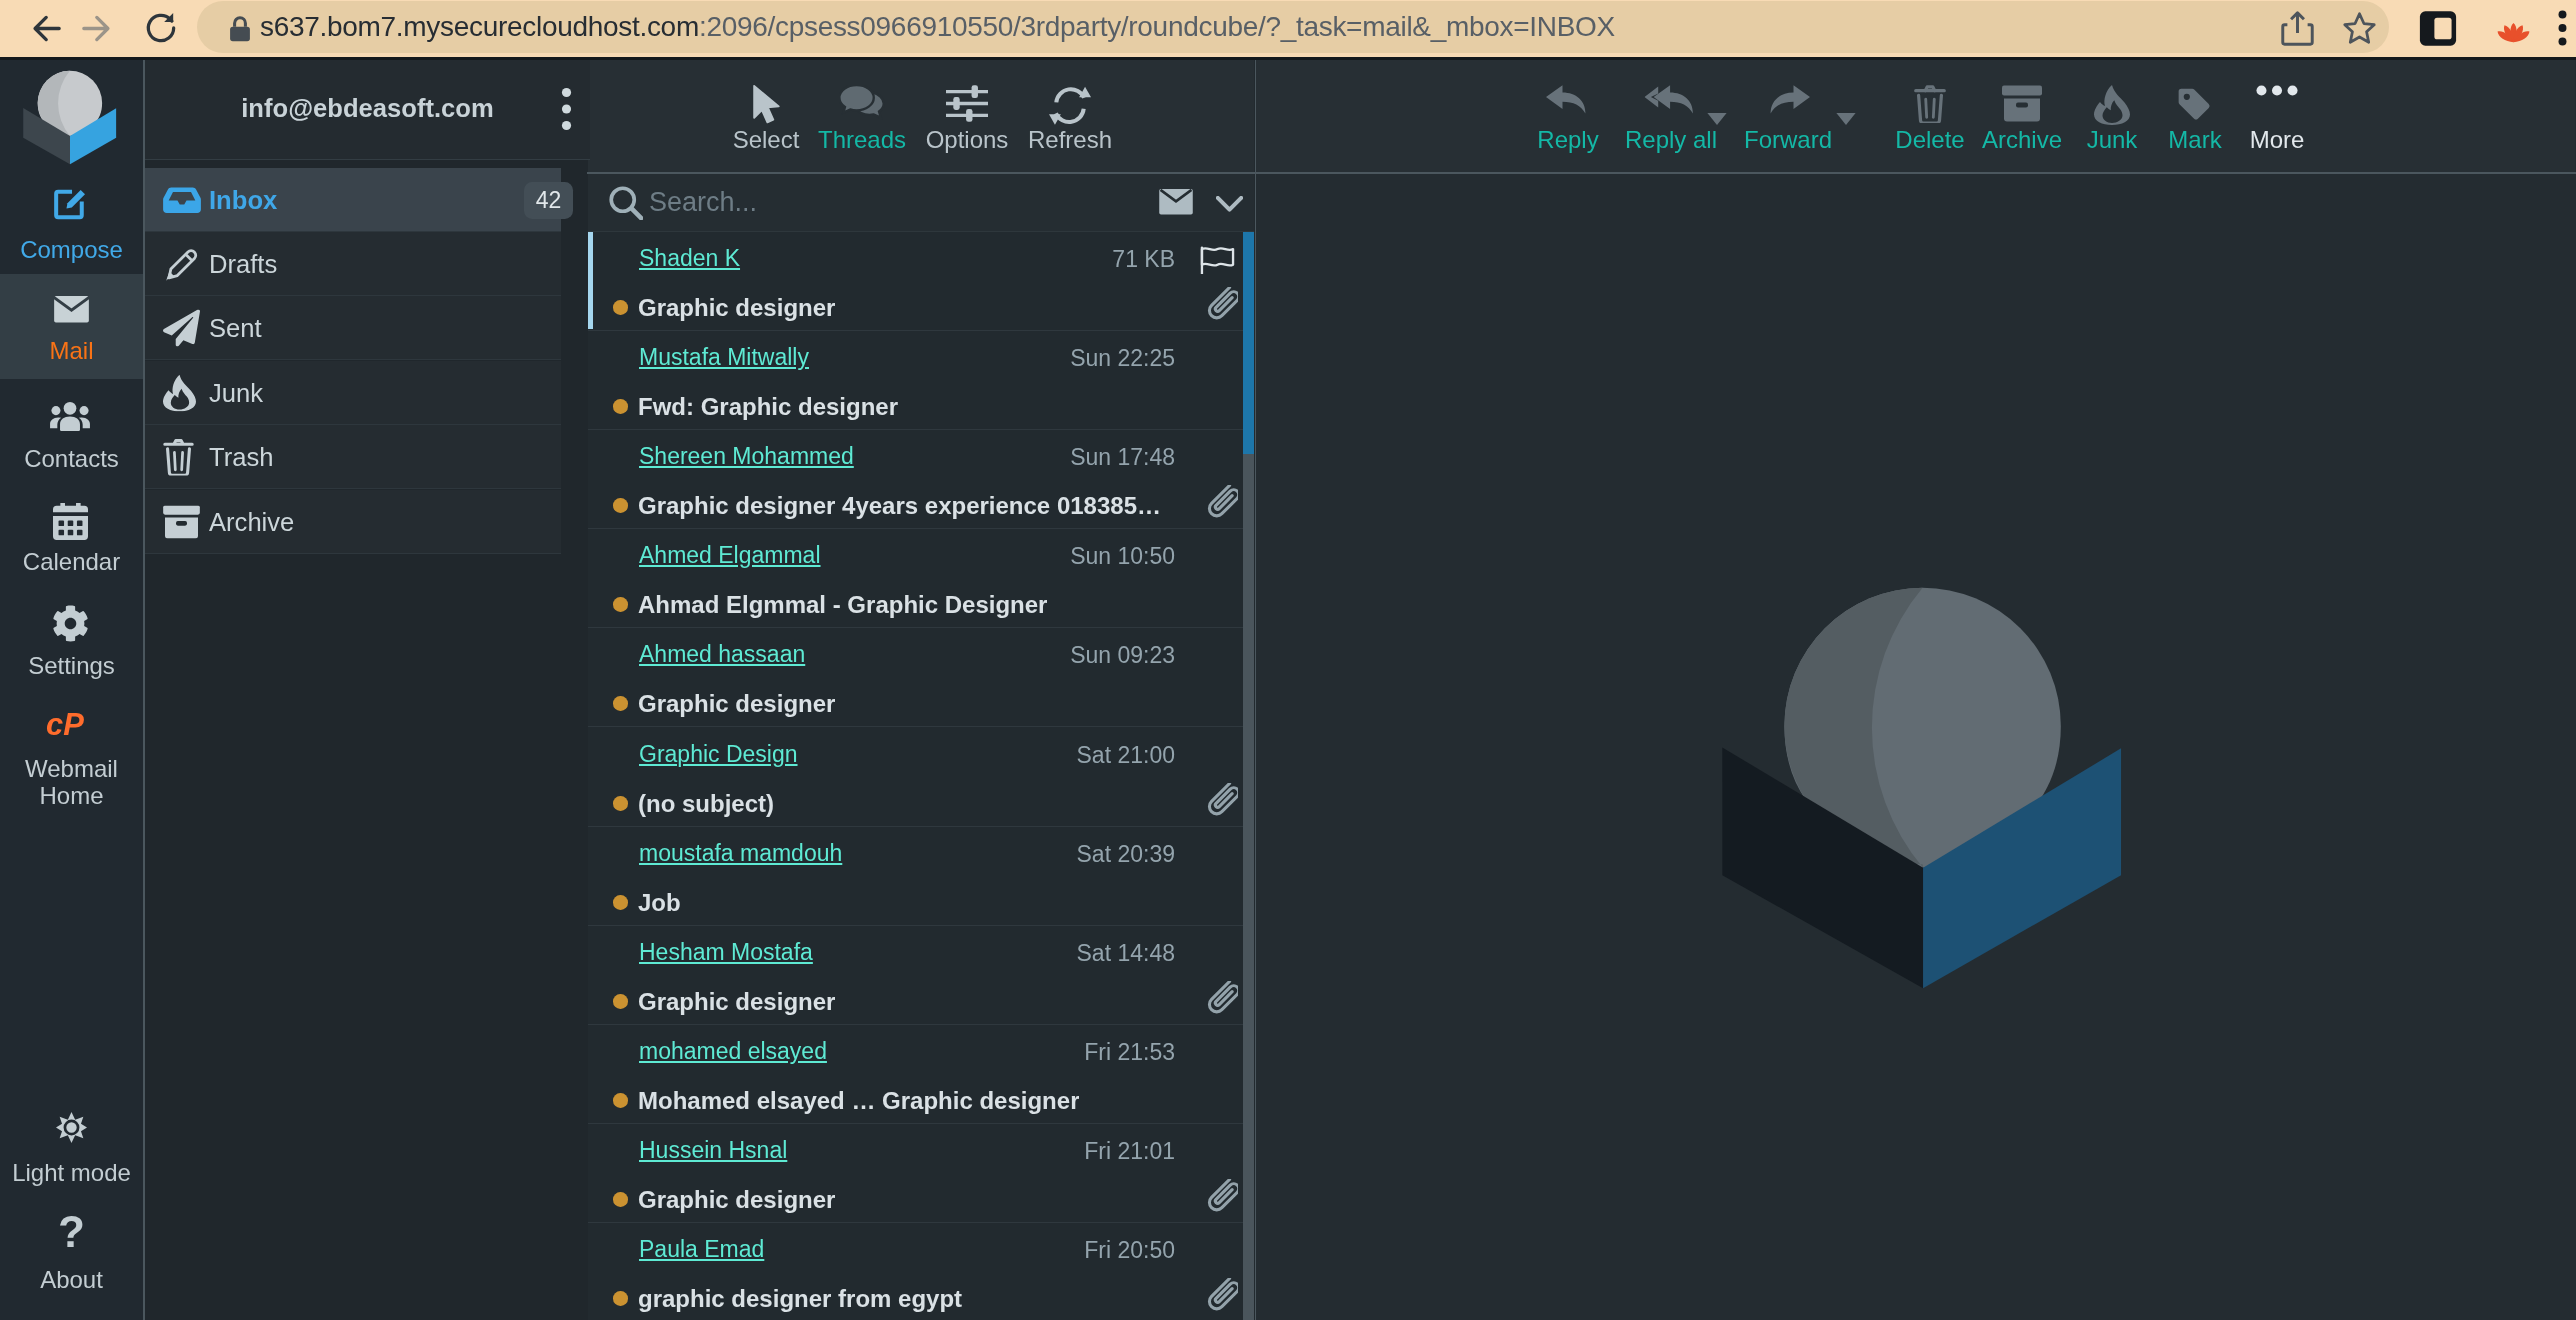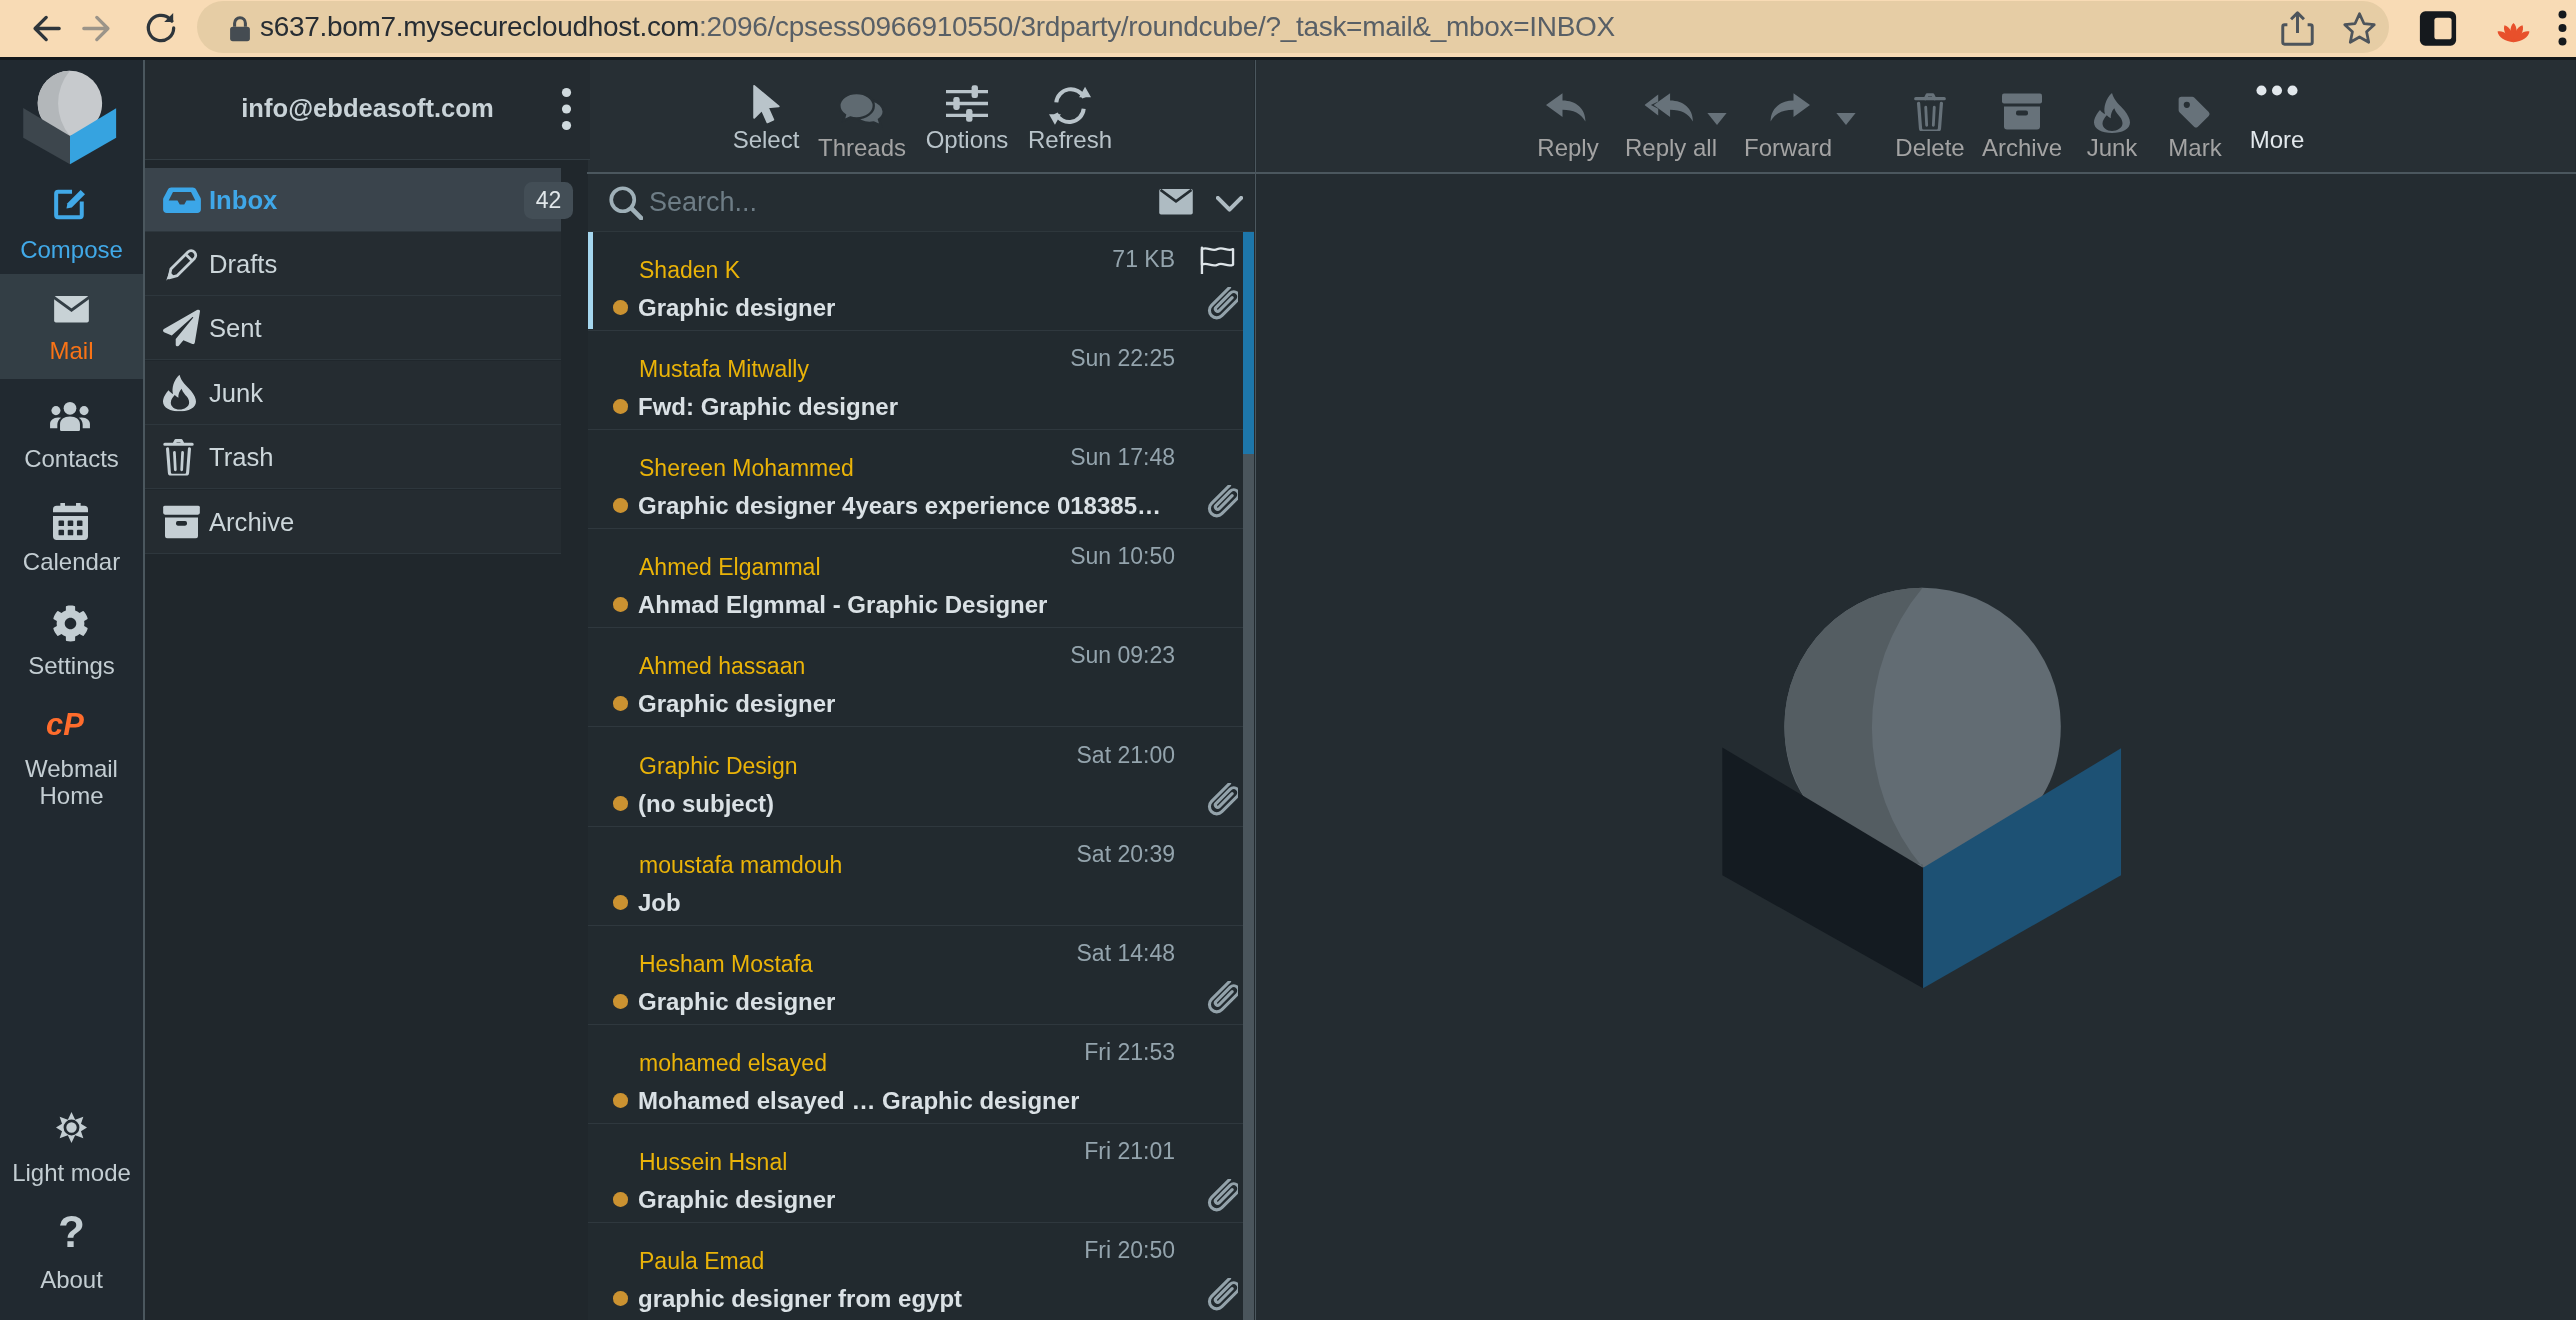--- a/index.html
+++ b/index.html
@@ -20,30 +20,30 @@
 #mailview{position:absolute;left:1255px;top:0;width:1321px;height:1264px;background:#242c31;border-left:1.8px solid #4b575e;}
 .sb-item{position:absolute;left:0;width:143px;text-align:center;color:#c3cdd2;font-size:24px;}
 .sb-item .lbl{display:block;}
 #toolbar-line{position:absolute;left:587px;top:115px;width:1989px;height:1.8px;background:#4b575e;}
 
 .frow{position:absolute;left:0;width:416px;height:64px;border-bottom:1.8px solid #2e373d;color:#ccd6da;font-size:25.6px;background:#252c31;}
 .frow .fname{position:absolute;left:64px;top:50%;transform:translateY(-50%);}
 .frow svg{position:absolute;left:18px;top:50%;transform:translateY(-50%);}
 
 .mrow{position:absolute;left:0;width:666px;height:99px;border-bottom:1.8px solid #2f383e;}
-.mrow .sender{position:absolute;left:51px;top:25px;font-size:23px;color:#eab308;}
+.mrow .sender{position:absolute;left:51px;top:13px;font-size:23px;color:#5eead4;text-decoration:underline;}
 .mrow .date{position:absolute;right:79px;top:13.7px;font-size:23px;color:#94a4ad;}
 .mrow .subject{position:absolute;left:50px;top:62px;font-size:24px;font-weight:bold;color:#dae1e5;max-width:528px;white-space:nowrap;overflow:hidden;text-overflow:ellipsis;}
 .mrow .dot{position:absolute;left:25px;top:68px;width:14.6px;height:14.6px;border-radius:50%;background:#cb9231;}
 .mrow .clip{position:absolute;right:16.4px;top:55px;}
 
 .tbtn{position:absolute;top:0;height:115px;text-align:center;color:#b9c4ca;font-size:24px;}
 .tbtn .lbl{position:absolute;bottom:18px;width:100%;left:0;}
 .tbtn svg{position:absolute;top:28px;left:50%;transform:translateX(-50%);}
-.tbtn.dis{color:#a3a3a3;margin-top:8px;}
+.tbtn.dis{color:#14b8a6;}
 .tbtn.lit{color:#e2e8ec;}
 </style>
 </head>
 <body>
 <div id="chrome">
 
   <svg style="left:24px;top:10px" width="37" height="37" viewBox="0 0 40 40">
       <path d="M24 8 L12 20 L24 32 M12 20 H38" stroke="#2e353b" stroke-width="3.6" fill="none" stroke-linecap="round" stroke-linejoin="round"></path>
     </svg>
 

